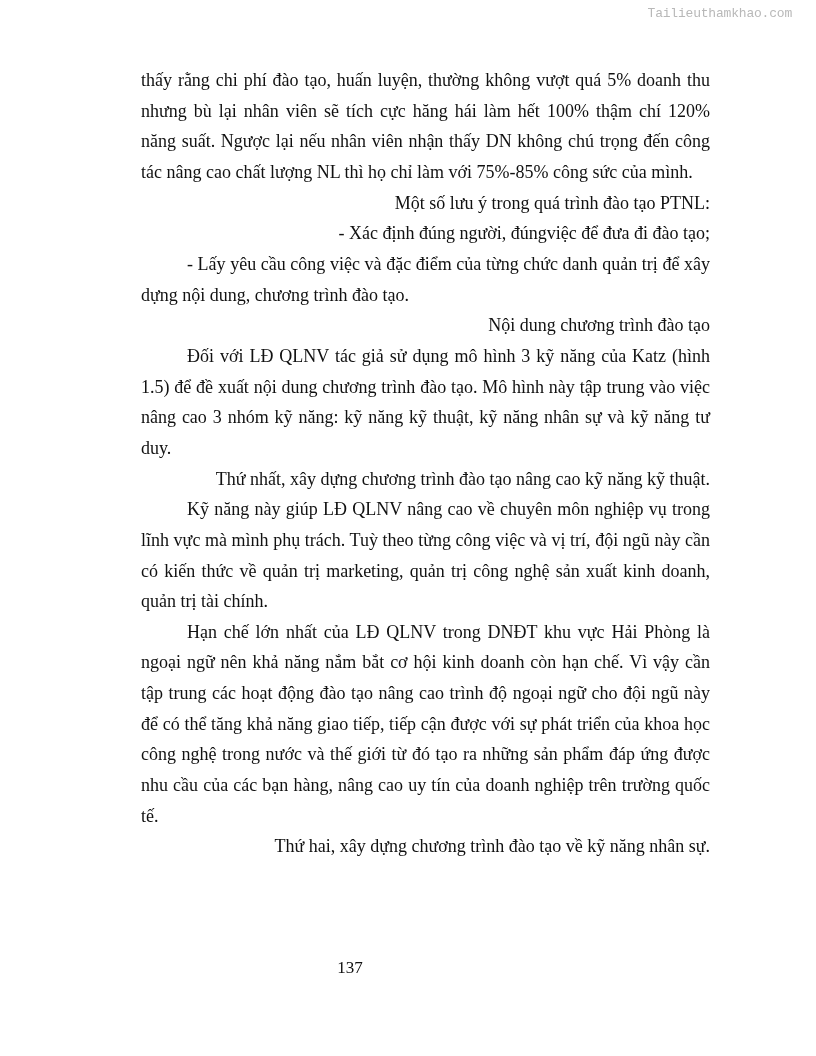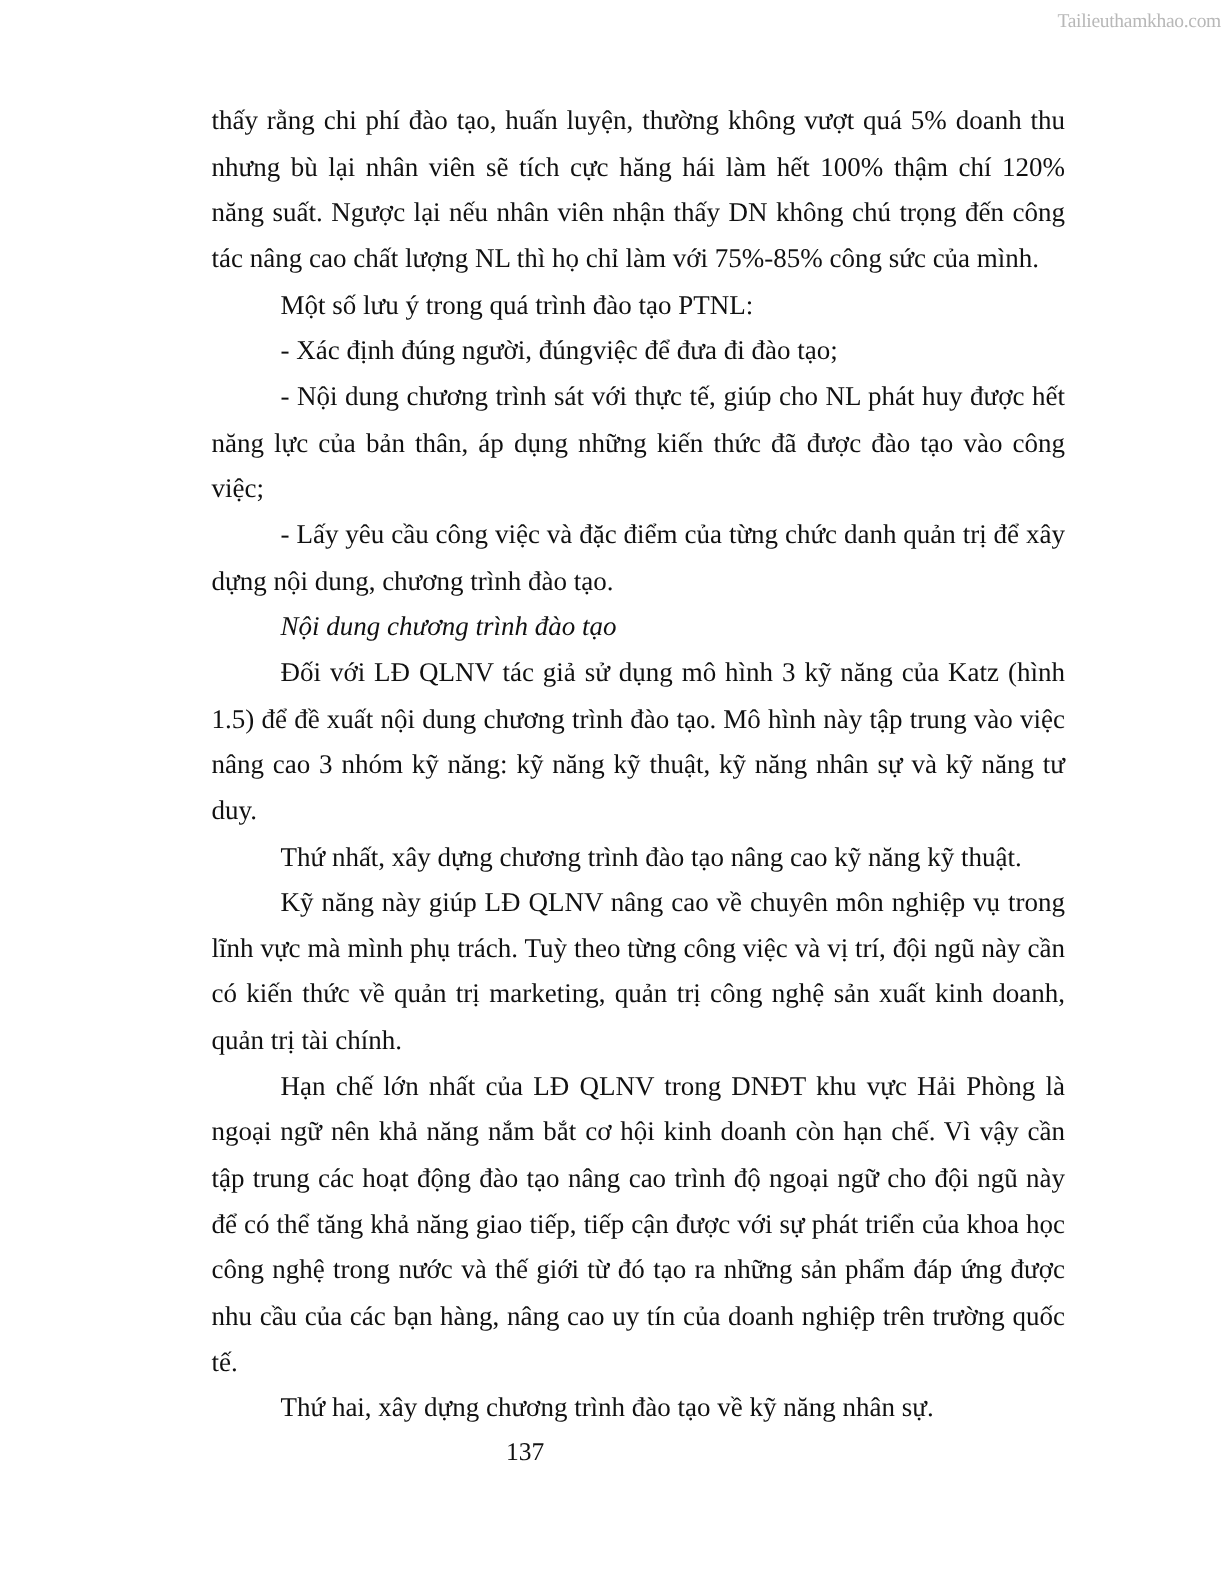--- a/index.html
+++ b/index.html
@@ -1,37 +1,36 @@
 <!DOCTYPE html>
 <html><head>
 <meta charset="utf-8">
 <style>
   html, body { margin:0; padding:0; background:#ffffff; }
   body { width:816px; height:1056px; position:relative; overflow:hidden;
          font-family:"Liberation Serif", "DejaVu Serif", serif; color:#111; }
-  .watermark { position:absolute; top:6px; right:2px; font-family:Liberation Serif, serif;
+  .watermark { position:absolute; top:6px; right:24px; font-family:Liberation Mono, monospace;
                font-size:13px; color:#b8b8b8; letter-spacing:-0.2px; }
   .page { position:absolute; left:141px; top:65px; width:569px; }
   .p { font-size:18px; line-height:30.65px; text-align:justify; margin:0; }
   .p.indent { text-indent:46px; }
-  .p.italic { font-style:italic; }
-  .p.left { text-align:left; }
+  .p.italic { }
+  .p.left { text-align:right; }
   .page-number { position:absolute; top:958px; left:0; width:700px; text-align:center;
                  font-size:17px; }
 </style>
 </head>
 <body>
 
 <div class="watermark">Tailieuthamkhao.com</div>
 
 <div class="page">
   <p class="p">thấy rằng chi phí đào tạo, huấn luyện, thường không vượt quá 5% doanh thu nhưng bù lại nhân viên sẽ tích cực hăng hái làm hết 100% thậm chí 120% năng suất. Ngược lại nếu nhân viên nhận thấy DN không chú trọng đến công tác nâng cao chất lượng NL thì họ chỉ làm với 75%-85% công sức của mình.</p>
   <p class="p indent left">Một số lưu ý trong quá trình đào tạo PTNL:</p>
   <p class="p indent left">- Xác định đúng người, đúngviệc để đưa đi đào tạo;</p>
-  <p class="p indent">- Nội dung chương trình sát với thực tế, giúp cho NL phát huy được hết năng lực của bản thân, áp dụng những kiến thức đã được đào tạo vào công việc;</p>
   <p class="p indent">- Lấy yêu cầu công việc và đặc điểm của từng chức danh quản trị để xây dựng nội dung, chương trình đào tạo.</p>
   <p class="p indent italic left">Nội dung chương trình đào tạo</p>
   <p class="p indent">Đối với LĐ QLNV tác giả sử dụng mô hình 3 kỹ năng của Katz (hình 1.5) để đề xuất nội dung chương trình đào tạo. Mô hình này tập trung vào việc nâng cao 3 nhóm kỹ năng: kỹ năng kỹ thuật, kỹ năng nhân sự và kỹ năng tư duy.</p>
   <p class="p indent left">Thứ nhất, xây dựng chương trình đào tạo nâng cao kỹ năng kỹ thuật.</p>
   <p class="p indent">Kỹ năng này giúp LĐ QLNV nâng cao về chuyên môn nghiệp vụ trong lĩnh vực mà mình phụ trách. Tuỳ theo từng công việc và vị trí, đội ngũ này cần có kiến thức về quản trị marketing, quản trị công nghệ sản xuất kinh doanh, quản trị tài chính.</p>
   <p class="p indent">Hạn chế lớn nhất của LĐ QLNV trong DNĐT khu vực Hải Phòng là ngoại ngữ nên khả năng nắm bắt cơ hội kinh doanh còn hạn chế. Vì vậy cần tập trung các hoạt động đào tạo nâng cao trình độ ngoại ngữ cho đội ngũ này để có thể tăng khả năng giao tiếp, tiếp cận được với sự phát triển của khoa học công nghệ trong nước và thế giới từ đó tạo ra những sản phẩm đáp ứng được nhu cầu của các bạn hàng, nâng cao uy tín của doanh nghiệp trên trường quốc tế.</p>
   <p class="p indent left">Thứ hai, xây dựng chương trình đào tạo về kỹ năng nhân sự.</p>
 </div>
 
 <div class="page-number">137</div>

